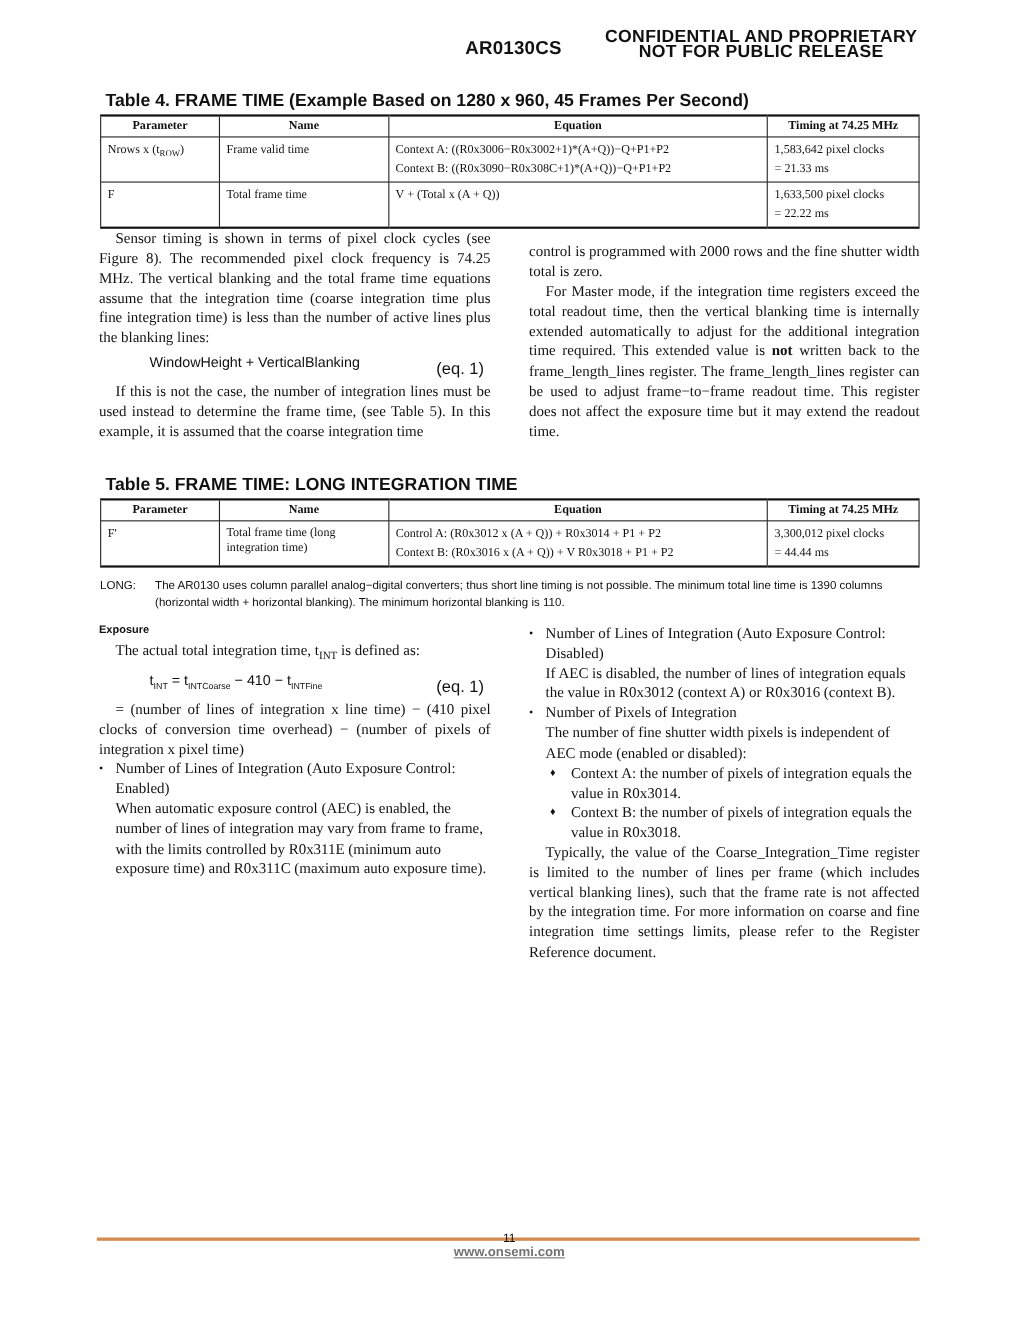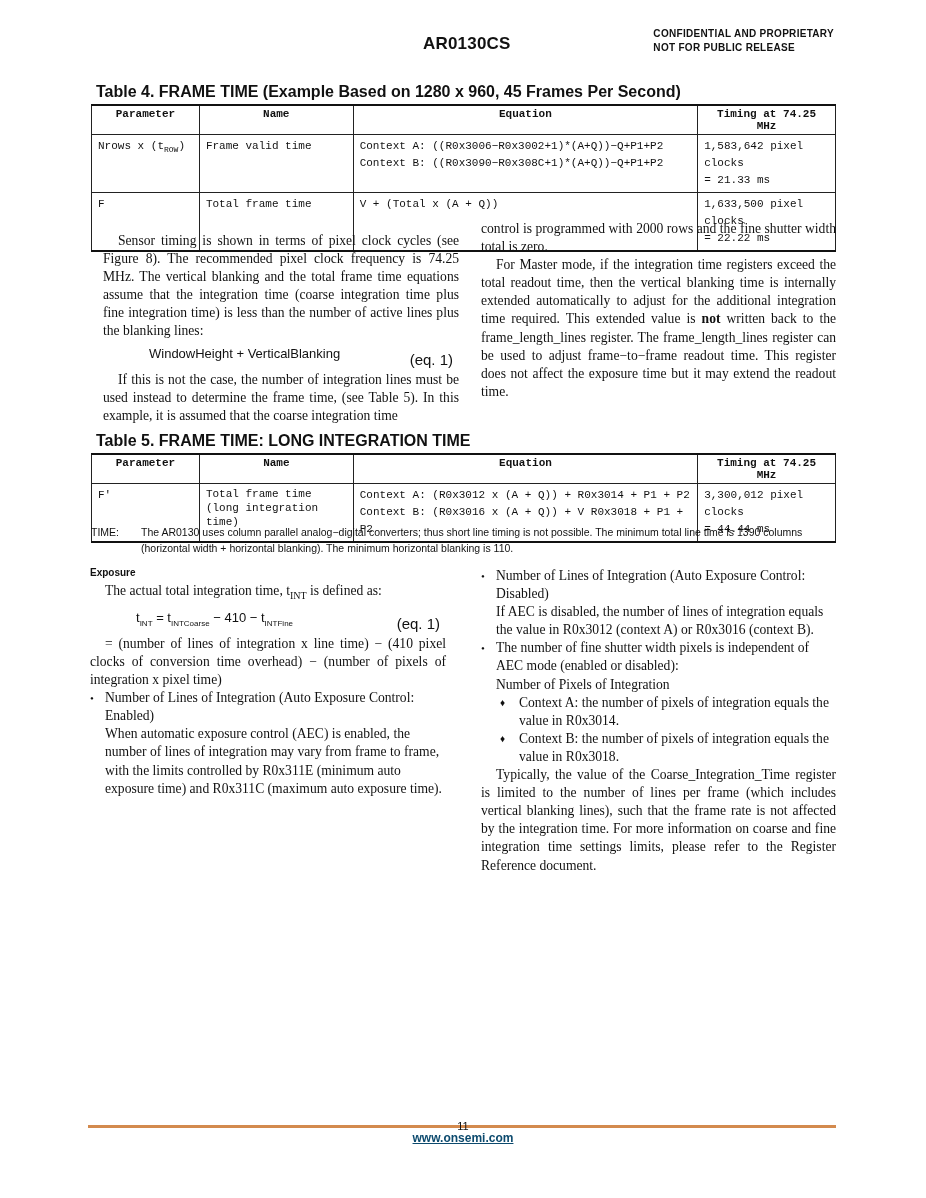--- a/index.html
+++ b/index.html
@@ -1,23 +1,23 @@
 <!DOCTYPE html>
 <html><head>
 <meta charset="utf-8">
 <style>
   html, body { margin: 0; padding: 0; background: #ffffff; }
   body { width: 926px; height: 1198px; position: relative; overflow: hidden; color: #111; }
 
   .doc-title { position: absolute; left: 423px; top: 34px; font-family: "Liberation Sans", sans-serif; font-weight: bold; font-size: 17px; letter-spacing: 0.2px; }
-  .conf { position: absolute; right: 92px; top: 27px; text-align: left; font-family: "Liberation Sans", sans-serif; font-weight: bold; font-size: 10px; line-height: 14px; letter-spacing: 0.3px; }
+  .conf { position: absolute; right: 92px; top: 27px; text-align: center; font-family: "Liberation Sans", sans-serif; font-weight: bold; font-size: 16px; line-height: 14px; letter-spacing: 0.3px; }
 
   .table-caption { position: absolute; left: 96px; font-family: "Liberation Sans", sans-serif; font-weight: bold; font-size: 16px; }
 
-  table.spec { position: absolute; left: 91px; width: 745px; border-collapse: collapse; font-family: Liberation Mono, monospace; font-size: 11px; }
+  table.spec { position: absolute; left: 91px; width: 745px; border-collapse: collapse; font-family: Liberation Serif, serif; font-size: 11px; }
   table.spec th, table.spec td { border: 1.5px solid #222; padding: 3px 6px; vertical-align: top; }
   table.spec th { font-weight: bold; text-align: center; height: 14px; padding: 2px 6px; }
   table.spec td { line-height: 17px; }
   table.spec tr.first th { border-top: 2px solid #111; }
   table.spec tr:last-child td { border-bottom: 2px solid #111; }
 
   .col { position: absolute; font-family: "Liberation Serif", serif; font-size: 13.6px; line-height: 18.1px; text-align: justify; }
   .col p { margin: 0; }
   .indent { text-indent: 15px; }
 
@@ -31,21 +31,21 @@
   .note-text { margin-left: 50px; }
 
   .section-heading { font-family: "Liberation Sans", sans-serif; font-weight: bold; font-size: 10px; margin: 0; }
 
   .bullet { position: relative; padding-left: 15px; text-align: left; }
   .bullet .dot { position: absolute; left: 0; top: 0; font-size: 11px; }
   .sub-bullet { position: relative; padding-left: 19px; margin-left: 4px; text-align: left; }
   .sub-bullet .diamond { position: absolute; left: 0; top: 0; font-size: 10px; }
 
   .footer-rule { position: absolute; left: 88px; top: 1125px; width: 748px; height: 3px; background: #d38a4e; }
-  .footer-link { position: absolute; left: 0; width: 926px; top: 1131px; text-align: center; font-family: "Liberation Sans", sans-serif; font-weight: bold; font-size: 12px; color: #0c4a6e; text-decoration: underline; }
+  .footer-link { position: absolute; left: 0; width: 926px; top: 1131px; text-align: center; font-family: "Liberation Sans", sans-serif; font-weight: bold; font-size: 12px; color: #737373; text-decoration: underline; }
   .page-num { position: absolute; left: 0; width: 926px; top: 1120px; text-align: center; font-family: "Liberation Sans", sans-serif; font-size: 11px; }
 </style>
 </head>
 <body>
 
 <div class="doc-title">AR0130CS</div>
 <div class="conf">
   <div>CONFIDENTIAL AND PROPRIETARY</div>
   <div>NOT FOR PUBLIC RELEASE</div>
 </div>
@@ -82,21 +82,21 @@
     <td>Total frame time</td>
     <td>V + (Total x (A + Q))</td>
     <td>
       <div>1,633,500 pixel clocks</div>
       <div>= 22.22 ms</div>
     </td>
   </tr>
 </tbody>
   </table>
 
-<div class="col" style="left:90px; top:232px; width:356px;margin-left:13px;">
+<div class="col" style="left:90px; top:208px; width:356px;">
   <p class="indent">Sensor timing is shown in terms of pixel clock cycles (see Figure 8). The recommended pixel clock frequency is 74.25 MHz. The vertical blanking and the total frame time equations assume that the integration time (coarse integration time plus fine integration time) is less than the number of active lines plus the blanking lines:</p>
   <div class="eq-line">
     <span class="eq-expr">WindowHeight + VerticalBlanking</span>
     <span class="eq-num">(eq. 1)</span>
   </div>
   <p class="indent" style="margin-top:4px;">If this is not the case, the number of integration lines must be used instead to determine the frame time, (see Table 5). In this example, it is assumed that the coarse integration time</p>
 </div>
 
 <div class="col" style="left:481px; top:220px; width:355px;">
   <p>control is programmed with 2000 rows and the fine shutter width total is zero.</p>
@@ -115,33 +115,33 @@
       <tr class="first">
     <th>Parameter</th>
     <th>Name</th>
     <th>Equation</th>
     <th>Timing at 74.25 MHz</th>
   </tr>
   <tr style="height:38px;">
     <td>F'</td>
     <td style="line-height:14px;">Total frame time (long integration time)</td>
     <td>
-      <div>Context A: (R0x3012 x (A + Q)) + R0x3014 + P1 + P2</div>
+      <div>Control A: (R0x3012 x (A + Q)) + R0x3014 + P1 + P2</div>
       <div>Context B: (R0x3016 x (A + Q)) + V R0x3018 + P1 + P2</div>
     </td>
     <td>
       <div>3,300,012 pixel clocks</div>
       <div>= 44.44 ms</div>
     </td>
   </tr>
 </tbody>
   </table>
 
 <div class="note">
-  <span class="note-label">TIME:</span>
+  <span class="note-label">LONG:</span>
   <div class="note-text">The AR0130 uses column parallel analog−digital converters; thus short line timing is not possible. The minimum total line time is 1390 columns (horizontal width + horizontal blanking). The minimum horizontal blanking is 110.</div>
 </div>
 
 <div class="col" style="left:90px; top:564px; width:356px;">
   <p class="section-heading">Exposure</p>
   <p class="indent"><span>The actual total integration time, t</span><sub style="font-size:10px;">INT</sub><span> is defined as:</span></p>
   <div class="eq-line">
     <span class="eq-expr"><span>t</span><sub class="small">INT</sub><span> = t</span><sub class="small">INTCoarse</sub><span> − 410 − t</span><sub class="small">INTFine</sub></span>
     <span class="eq-num">(eq. 1)</span>
   </div>
@@ -154,22 +154,22 @@
 </div>
 
 <div class="col" style="left:481px; top:567px; width:355px;">
   <div class="bullet">
     <span class="dot">•</span>
     <div>Number of Lines of Integration (Auto Exposure Control: Disabled)</div>
     <div>If AEC is disabled, the number of lines of integration equals the value in R0x3012 (context A) or R0x3016 (context B).</div>
   </div>
   <div class="bullet">
     <span class="dot">•</span>
+    <div>Number of Pixels of Integration</div>
     <div>The number of fine shutter width pixels is independent of AEC mode (enabled or disabled):</div>
-    <div>Number of Pixels of Integration</div>
     <div class="sub-bullet">
       <span class="diamond">♦</span>
       <div>Context A: the number of pixels of integration equals the value in R0x3014.</div>
     </div>
     <div class="sub-bullet">
       <span class="diamond">♦</span>
       <div>Context B: the number of pixels of integration equals the value in R0x3018.</div>
     </div>
   </div>
   <p class="indent">Typically, the value of the Coarse_Integration_Time register is limited to the number of lines per frame (which includes vertical blanking lines), such that the frame rate is not affected by the integration time. For more information on coarse and fine integration time settings limits, please refer to the Register Reference document.</p>

